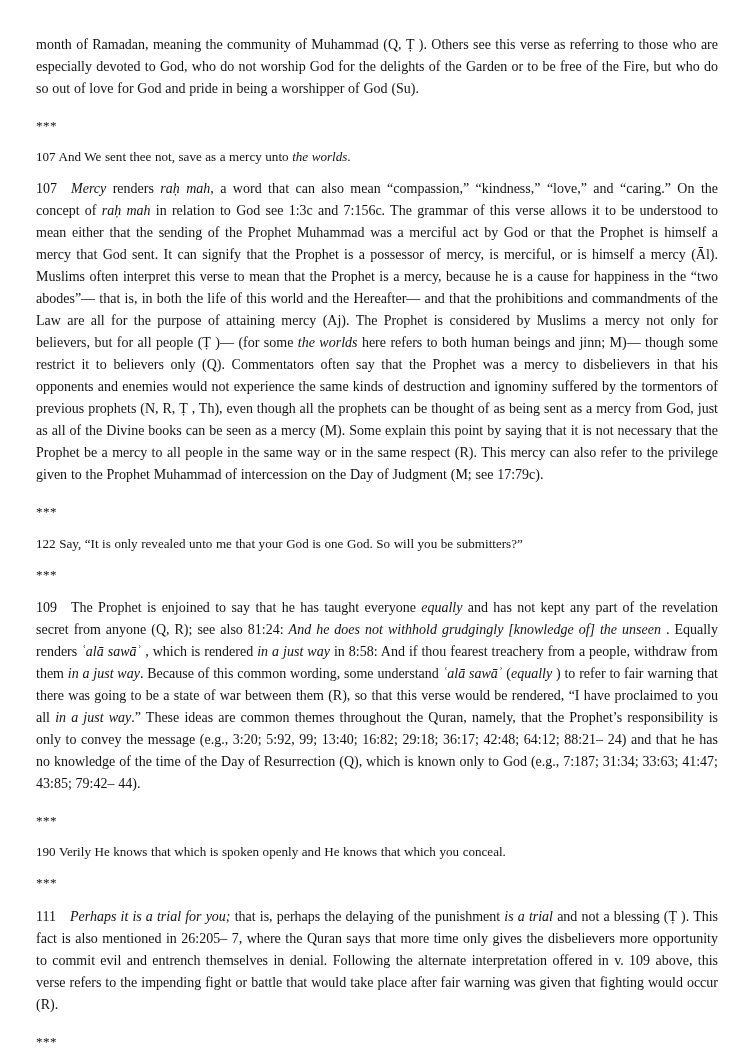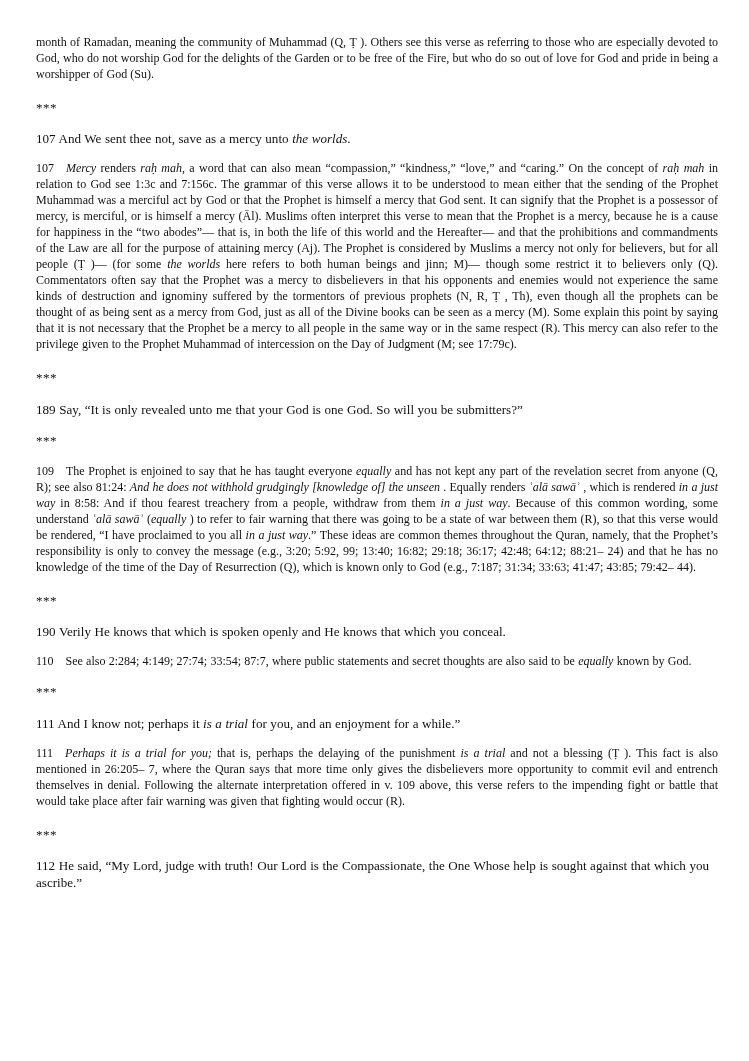--- a/index.html
+++ b/index.html
@@ -20,22 +20,22 @@
     box-sizing: border-box;
     overflow: hidden;
   }
   .content {
     position: absolute;
     left: 36px;
     top: 34px;
     width: 682px;
   }
   .para {
-    font-size: 12px;
-    line-height: 16px;
+    font-size: 14px;
+    line-height: 22px;
     text-align: justify;
     text-justify: inter-word;
     margin: 0 0 0 0;
     hyphens: none;
     -webkit-hyphens: none;
     word-spacing: 0.02em;
   }
   .block {
     margin-bottom: 17px;
   }
@@ -75,37 +75,35 @@
     <p class="para block">month of Ramadan, meaning the community of Muhammad (Q, Ṭ ). Others see this verse as referring to those who are especially devoted to God, who do not worship God for the delights of the Garden or to be free of the Fire, but who do so out of love for God and pride in being a worshipper of God (Su).</p>
 
     <p class="sep sep-block">***</p>
 
     <p class="para verse block-tight">107 And We sent thee not, save as a mercy unto <i>the worlds</i>.</p>
 
     <p class="para commentary block">107 <i>Mercy</i> renders <i>raḥ mah</i>, a word that can also mean “compassion,” “kindness,” “love,” and “caring.” On the concept of <i>raḥ mah</i> in relation to God see 1:3c and 7:156c. The grammar of this verse allows it to be understood to mean either that the sending of the Prophet Muhammad was a merciful act by God or that the Prophet is himself a mercy that God sent. It can signify that the Prophet is a possessor of mercy, is merciful, or is himself a mercy (Āl). Muslims often interpret this verse to mean that the Prophet is a mercy, because he is a cause for happiness in the “two abodes”— that is, in both the life of this world and the Hereafter— and that the prohibitions and commandments of the Law are all for the purpose of attaining mercy (Aj). The Prophet is considered by Muslims a mercy not only for believers, but for all people (Ṭ )— (for some <i>the worlds</i> here refers to both human beings and jinn; M)— though some restrict it to believers only (Q). Commentators often say that the Prophet was a mercy to disbelievers in that his opponents and enemies would not experience the same kinds of destruction and ignominy suffered by the tormentors of previous prophets (N, R, Ṭ , Th), even though all the prophets can be thought of as being sent as a mercy from God, just as all of the Divine books can be seen as a mercy (M). Some explain this point by saying that it is not necessary that the Prophet be a mercy to all people in the same way or in the same respect (R). This mercy can also refer to the privilege given to the Prophet Muhammad of intercession on the Day of Judgment (M; see 17:79c).</p>
 
     <p class="sep sep-block">***</p>
 
-    <p class="para verse block-tight">189 Say, “It is only revealed unto me that your God is one God. So will you be submitters?”</p>
+    <p class="para verse block-tight">122 Say, “It is only revealed unto me that your God is one God. So will you be submitters?”</p>
 
 
     <p class="sep sep-block">***</p>
 
 
     <p class="para commentary block">109 The Prophet is enjoined to say that he has taught everyone <i>equally</i> and has not kept any part of the revelation secret from anyone (Q, R); see also 81:24: <i>And he does not withhold grudgingly [knowledge of] the unseen</i> . Equally renders <i>ʿalā sawāʾ</i> , which is rendered <i>in a just way</i> in 8:58: And if thou fearest treachery from a people, withdraw from them <i>in a just way</i>. Because of this common wording, some understand <i>ʿalā sawāʾ</i> (<i>equally</i> ) to refer to fair warning that there was going to be a state of war between them (R), so that this verse would be rendered, “I have proclaimed to you all <i>in a just way</i>.” These ideas are common themes throughout the Quran, namely, that the Prophet’s responsibility is only to convey the message (e.g., 3:20; 5:92, 99; 13:40; 16:82; 29:18; 36:17; 42:48; 64:12; 88:21– 24) and that he has no knowledge of the time of the Day of Resurrection (Q), which is known only to God (e.g., 7:187; 31:34; 33:63; 41:47; 43:85; 79:42– 44).</p>
 
     <p class="sep sep-block">***</p>
 
     <p class="para verse block-tight">190 Verily He knows that which is spoken openly and He knows that which you conceal.</p>
 
-    <p class="para commentary block-tight">110 See also 2:284; 4:149; 27:74; 33:54; 87:7, where public statements and secret thoughts are also said to be <i>equally</i> known by God.</p>
 
     <p class="sep sep-block">***</p>
 
-    <p class="para verse block-tight">111 And I know not; perhaps it <i>is a trial</i> for you, and an enjoyment for a while.”</p>
 
     <p class="para commentary block">111 <i>Perhaps it <i>is a trial</i> for you;</i> that is, perhaps the delaying of the punishment <i>is a trial</i> and not a blessing (Ṭ ). This fact is also mentioned in 26:205– 7, where the Quran says that more time only gives the disbelievers more opportunity to commit evil and entrench themselves in denial. Following the alternate interpretation offered in v. 109 above, this verse refers to the impending fight or battle that would take place after fair warning was given that fighting would occur (R).</p>
 
     <p class="sep sep-block">***</p>
 
     <p class="para verse">112 He said, “My Lord, judge with truth! Our Lord is the Compassionate, the One Whose help is sought against that which you ascribe.”</p>
 
   </div>
 </div>
 

